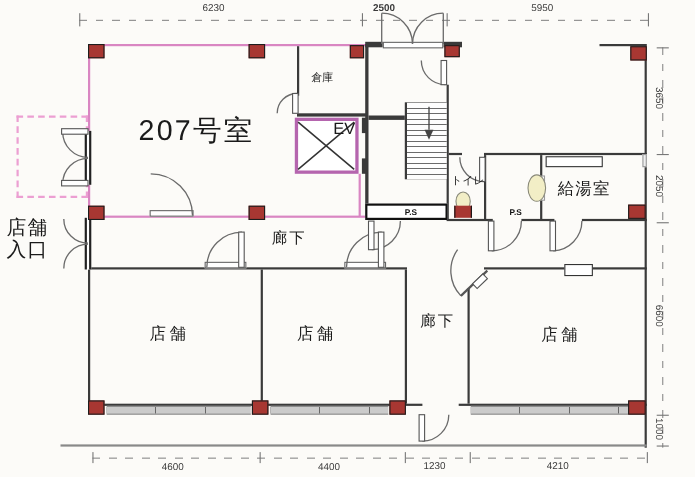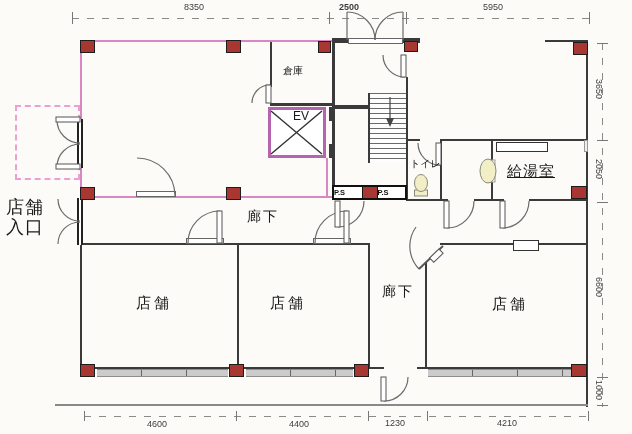--- a/index.html
+++ b/index.html
@@ -14,21 +14,21 @@
   .dash-h{position:absolute;height:1px;background:repeating-linear-gradient(to right,#8a8a8a 0 7px,transparent 7px 15px);z-index:2;}
   .dash-v{position:absolute;width:1px;background:repeating-linear-gradient(to bottom,#8a8a8a 0 7px,transparent 7px 15px);z-index:2;}
   .tick{position:absolute;background:#777;z-index:2;}
   .win{position:absolute;height:6px;background:#cbcbcb;border-top:1px solid #8d8d8d;border-bottom:1px solid #8d8d8d;
        background-image:repeating-linear-gradient(90deg,transparent 0 44px,#666 44px 45px);z-index:3;}
   .counter{position:absolute;background:#fff;border:1px solid #333;box-sizing:border-box;z-index:4;}
   .sill{position:absolute;background:#fff;border:1px solid #666;box-sizing:border-box;z-index:4;}
   .frame{position:absolute;background:#fff;border-left:2px solid #222;border-right:2px solid #222;box-sizing:border-box;z-index:4;}
   #ev-shaft{position:absolute;left:268px;top:107px;width:58px;height:51px;background:#fff;border:3px solid #b565ae;box-sizing:border-box;z-index:3;}
   #ps-strip{position:absolute;left:332px;top:185px;width:75px;height:15px;background:#fff;border:2px solid #111;box-sizing:border-box;display:flex;z-index:6;}
-  #ps-strip span{flex:1;font-size:7.5px;line-height:11px;text-align:left;font-weight:bold;color:#111;}
+  #ps-strip span{flex:1;font-size:7.5px;line-height:11px;text-align:left;font-weight:bold;color:#111;margin-left:34px;}
   #ps-strip .psred{flex:0 0 14px;background:#a83732;border-left:1px solid #111;border-right:1px solid #111;}
   #stairs{position:absolute;left:370px;top:93px;width:36px;height:70px;
           background:repeating-linear-gradient(to bottom,#6a6a6a 0 1px,#fdfdfd 1px 5px);z-index:3;}
   #terrace-dashed{position:absolute;left:15px;top:105px;width:65px;height:75px;border:2px dashed #ec9fd2;box-sizing:border-box;z-index:1;}
   svg.overlay{position:absolute;left:0;top:0;z-index:5;}
 </style>
 </head>
 <body>
 
 <div id="plan">
@@ -44,21 +44,21 @@
   <div class="tick" style="left:368px;top:411px;width:1px;height:10px;"></div>
   <div class="tick" style="left:427px;top:411px;width:1px;height:10px;"></div>
   <div class="tick" style="left:588px;top:411px;width:1px;height:10px;"></div>
   <div class="dash-v" style="left:602px;top:43px;height:364px;"></div>
   <div class="tick" style="left:597px;top:43px;width:11px;height:1px;"></div>
   <div class="tick" style="left:597px;top:140px;width:11px;height:1px;"></div>
   <div class="tick" style="left:597px;top:202px;width:11px;height:1px;"></div>
   <div class="tick" style="left:597px;top:377px;width:11px;height:1px;"></div>
   <div class="tick" style="left:597px;top:405px;width:11px;height:1px;"></div>
 
-  <span class="dim" style="left:184px;top:2px;">8350</span>
+  <span class="dim" style="left:184px;top:2px;">6230</span>
   <span class="dim" style="left:339px;top:2px;font-weight:bold;">2500</span>
   <span class="dim" style="left:483px;top:2px;">5950</span>
   <span class="dim" style="left:147px;top:419px;">4600</span>
   <span class="dim" style="left:289px;top:419px;">4400</span>
   <span class="dim" style="left:385px;top:418px;">1230</span>
   <span class="dim" style="left:497px;top:418px;">4210</span>
   <span class="dim dimv" style="left:594px;top:79px;">3650</span>
   <span class="dim dimv" style="left:594px;top:159px;">2050</span>
   <span class="dim dimv" style="left:594px;top:277px;">6600</span>
   <span class="dim dimv" style="left:594px;top:380px;">1000</span>
@@ -182,24 +182,25 @@
   <div class="col" style="left:404px;top:41px;width:14px;height:11px;"></div>
   <div class="col" style="left:573px;top:42px;"></div>
   <div class="col" style="left:80px;top:187px;"></div>
   <div class="col" style="left:226px;top:187px;"></div>
   <div class="col" style="left:571px;top:186px;width:16px;"></div>
   <div class="col" style="left:80px;top:364px;"></div>
   <div class="col" style="left:229px;top:364px;"></div>
   <div class="col" style="left:354px;top:364px;"></div>
   <div class="col" style="left:571px;top:364px;width:16px;"></div>
 
+  <span class="lbl" style="left:126px;top:101px;font-size:26px;letter-spacing:2px;">207号室</span>
   <span class="lbl" style="left:283px;top:64px;font-size:10px;">倉庫</span>
-  <span class="lbl" style="left:293px;top:109px;font-size:12px;">EV</span>
+  <span class="lbl" style="left:303px;top:109px;font-size:15px;">EV</span>
   <span class="lbl" style="left:410px;top:157px;font-size:10px;">トイレ</span>
-  <span class="lbl" style="left:507px;top:162px;font-size:15px;letter-spacing:1px;text-decoration:underline;">給湯室</span>
+  <span class="lbl" style="left:507px;top:162px;font-size:15px;letter-spacing:1px;">給湯室</span>
   <span class="lbl" style="left:247px;top:208px;font-size:14px;letter-spacing:2px;">廊下</span>
   <span class="lbl" style="left:382px;top:283px;font-size:14px;letter-spacing:2px;">廊下</span>
   <span class="lbl" style="left:136px;top:294px;font-size:15px;letter-spacing:3px;">店舗</span>
   <span class="lbl" style="left:270px;top:294px;font-size:15px;letter-spacing:3px;">店舗</span>
   <span class="lbl" style="left:492px;top:295px;font-size:15px;letter-spacing:3px;">店舗</span>
   <div class="lbl" style="left:6px;top:197px;font-size:18px;line-height:1.12;letter-spacing:1px;">
     <div>店舗</div>
     <div>入口</div>
   </div>
 

